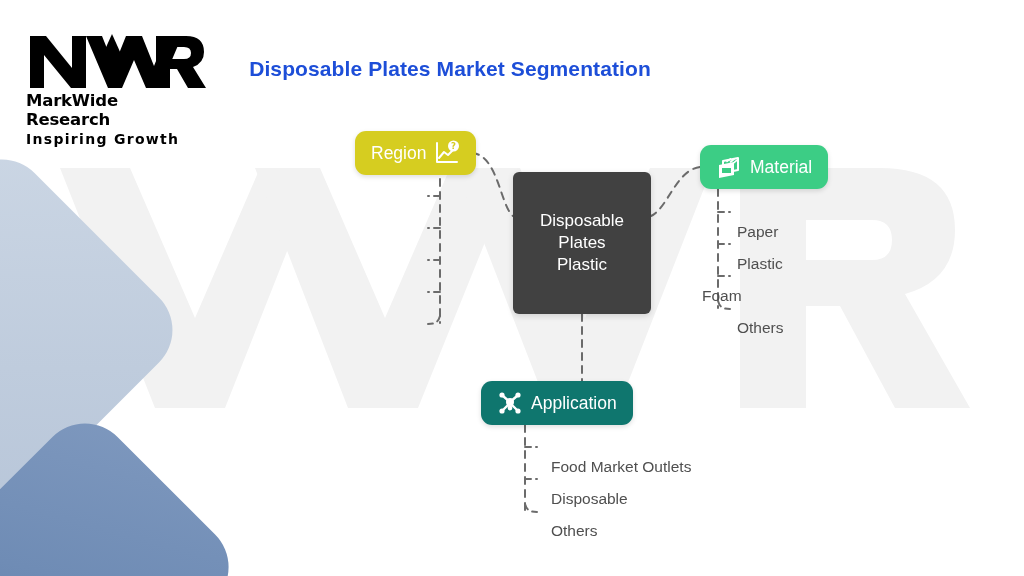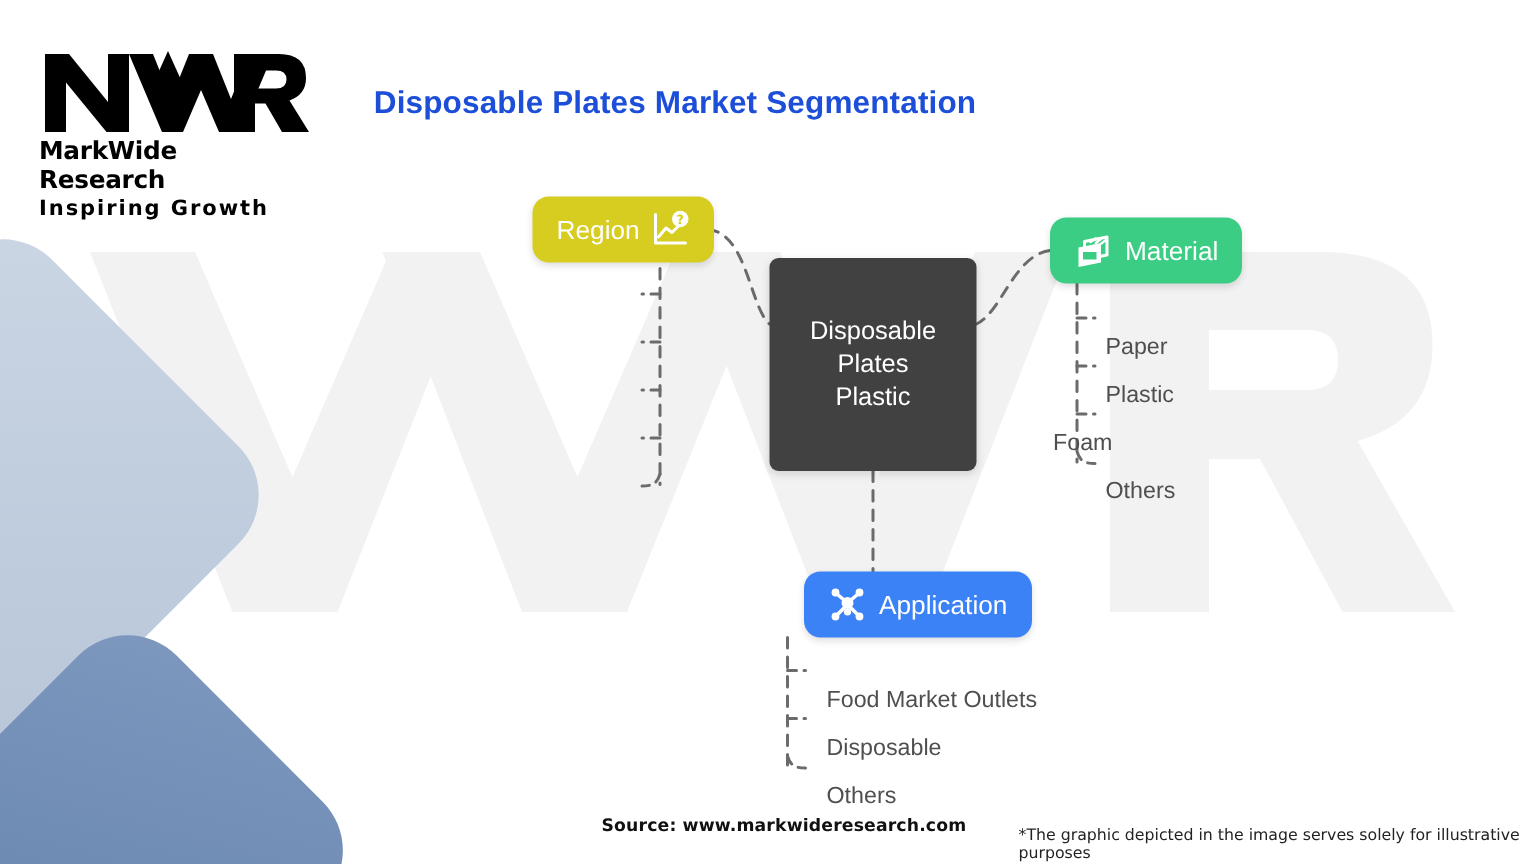--- a/index.html
+++ b/index.html
@@ -114,21 +114,21 @@
     height: 44px;
     padding: 0 16px;
     border-radius: 11px;
     color: #ffffff;
     font-size: 17.5px;
     box-shadow: 0 2px 5px rgba(0,0,0,0.13);
     box-sizing: border-box;
   }
   .badge-region   { left: 355px; top: 131px; background: #d6cd20; }
   .badge-material { left: 700px; top: 145px; background: #3ccd85; }
-  .badge-app      { left: 536px; top: 381px; background: #3b82f6; }
+  .badge-app      { left: 481px; top: 381px; background: #0f766e; }
 
   .badge svg { display: block; flex: 0 0 auto; }
 
   
   .connectors {
     position: absolute;
     left: 0; top: 0;
     width: 1024px; height: 576px;
     pointer-events: none;
   }
@@ -298,16 +298,14 @@
     <div class="leaf leaf-left" style="left:702px; top:267px;">Foam</div>
     <div class="leaf leaf-left" style="left:737px; top:299px;">Others</div>
   </div>
 
   <div class="leaf-list">
     <div class="leaf leaf-left" style="left:551px; top:438px;">Food Market Outlets</div>
     <div class="leaf leaf-left" style="left:551px; top:470px;">Disposable</div>
     <div class="leaf leaf-left" style="left:551px; top:502px;">Others</div>
   </div>
 
-  <div class="source">Source: www.markwideresearch.com</div>
-  <div class="disclaimer">*The graphic depicted in the image serves solely for illustrative purposes</div>
 
 </div>
 
 </body></html>

